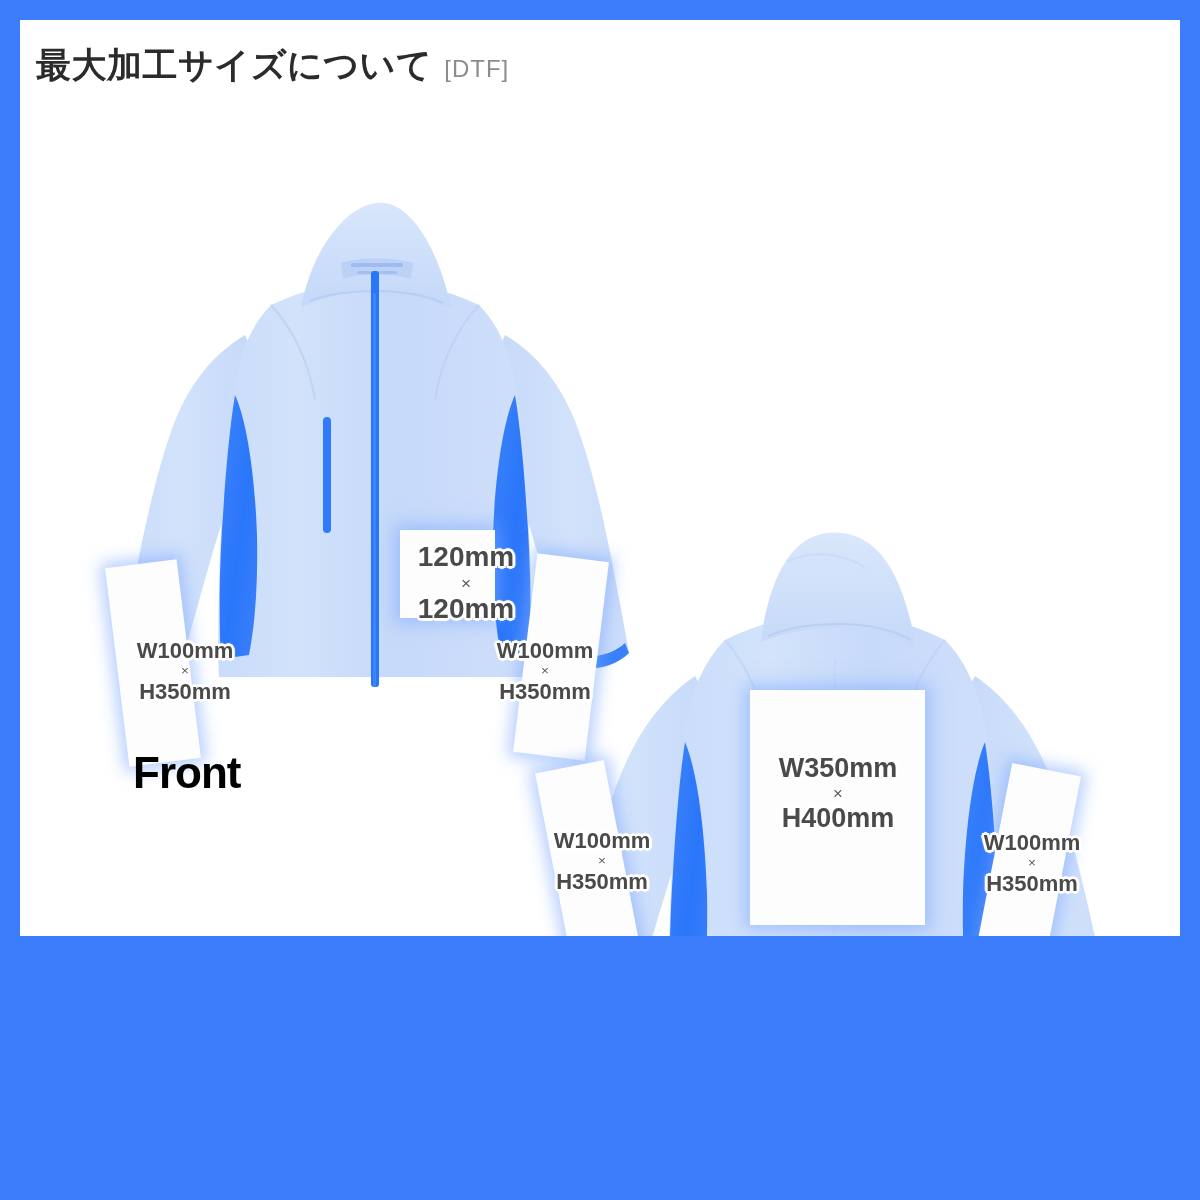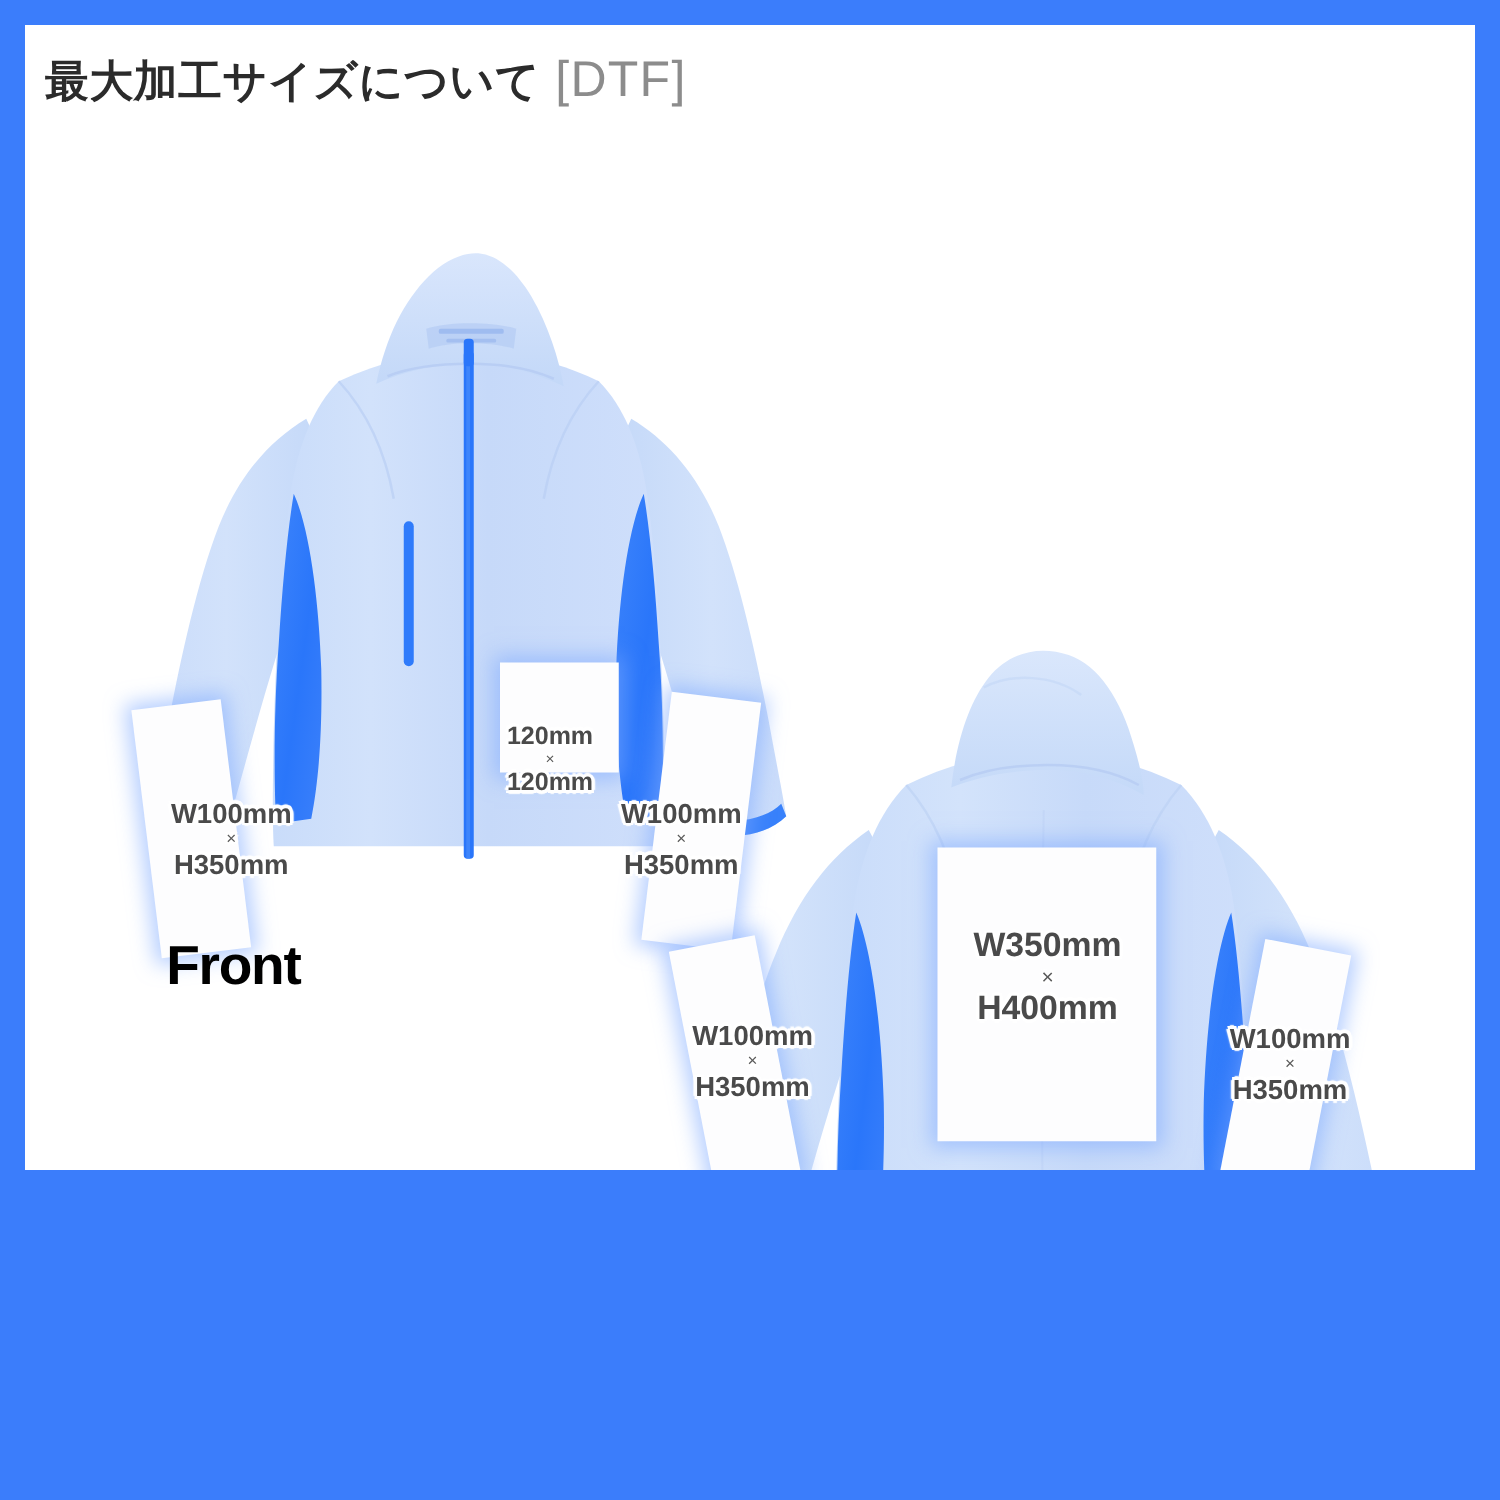--- a/index.html
+++ b/index.html
@@ -36,32 +36,32 @@
     white-space: nowrap;
   }
   .title-main {
     font-size: 35px;
     font-weight: 700;
     color: #2b2b2b;
     letter-spacing: 0.5px;
     font-family: "DejaVu Sans", "Liberation Sans", sans-serif;
   }
   .title-sub {
-    font-size: 40px;
+    font-size: 24px;
     font-weight: 500;
     color: #8c8c8c;
     margin-left: 12px;
     font-family: "Liberation Sans", "DejaVu Sans", sans-serif;
     letter-spacing: 1px;
   }
 
   
   .view { position: absolute; }
   #front-view { left: 75px;  top: 165px;  width: 560px; height: 560px; }
-  #back-view  { left: 505px; top: 478px;  width: 620px; height: 600px; }
+  #back-view  { left: 505px; top: 490px;  width: 620px; height: 600px; }
 
   .garment-svg { position: absolute; left: 0; top: 0; width: 100%; height: 100%; }
 
   
   .view-label {
     position: absolute;
     font-size: 44px;
     font-weight: 700;
     color: #000000;
     letter-spacing: -1px;
@@ -92,21 +92,21 @@
   .area-label .mul {
     display: block;
     font-size: 0.62em;
     font-weight: 400;
     line-height: 1.35;
     color: #5a5a5a;
   }
 
   
   #front-chest-box   { left: 305px; top: 345px; width: 95px; height: 88px; }
-  #front-chest-label { left: 280px; top: 358px; width: 130px; font-size: 20px; margin-top: 36px; }
+  #front-chest-label { left: 306px; top: 358px; width: 130px; font-size: 28px; }
 
   
   #front-lsleeve-box {
     left: 22px; top: 378px; width: 72px; height: 200px;
     transform: rotate(-7deg); transform-origin: 50% 50%;
   }
   #front-lsleeve-label { left: -5px; top: 455px; width: 190px; font-size: 22px; }
 
   
   #front-rsleeve-box {

